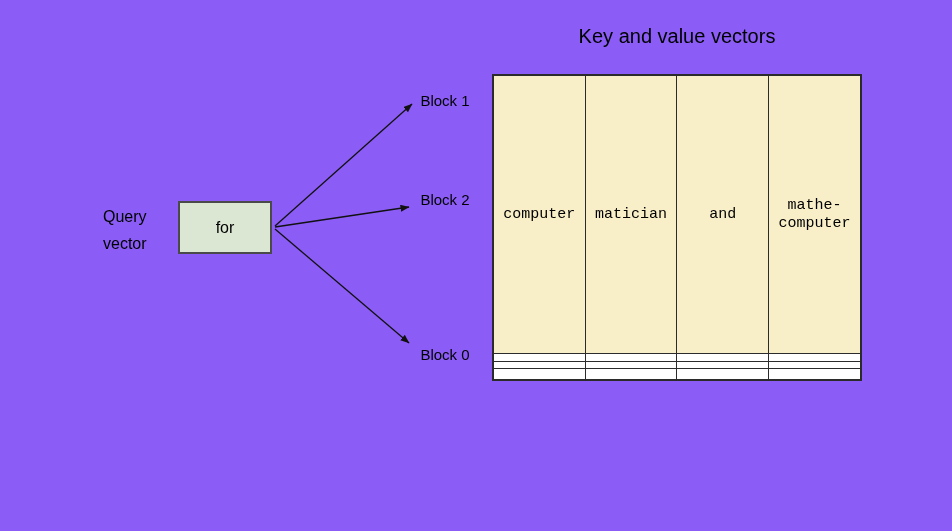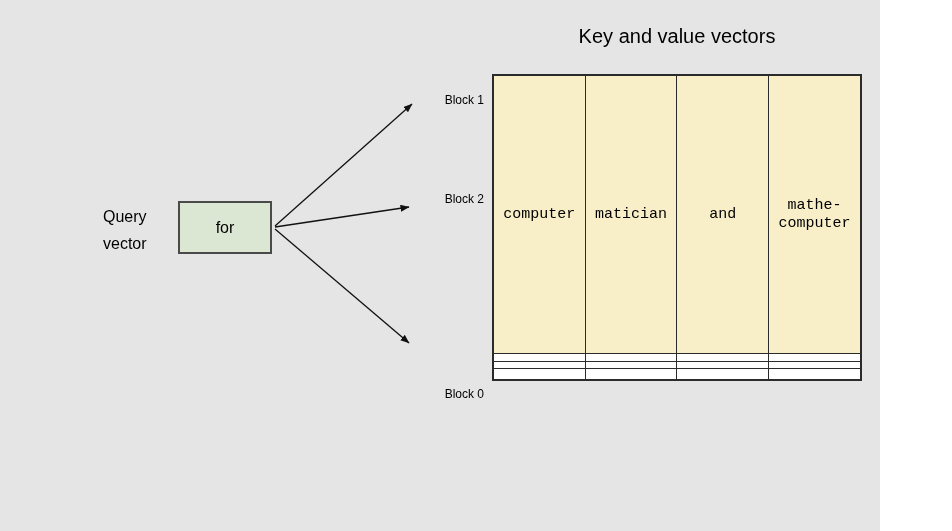--- a/index.html
+++ b/index.html
@@ -4,23 +4,23 @@
 <style>
   html, body {
     margin: 0;
     padding: 0;
     background: #ffffff;
     font-family: "Liberation Sans", sans-serif;
     color: #000000;
   }
   .canvas {
     position: relative;
-    width: 880px;
+    width: 952px;
     height: 531px;
-    background: #e5e5e5;
+    background: #8b5cf6;
     overflow: hidden;
   }
   .diagram-title {
     position: absolute;
     left: 492px;
     top: 24px;
     width: 370px;
     text-align: center;
     font-size: 20px;
     line-height: 24px;
@@ -52,27 +52,27 @@
     left: 0;
     top: 0;
     width: 952px;
     height: 531px;
     pointer-events: none;
   }
   .block-label {
     position: absolute;
     left: 406px;
     width: 78px;
-    text-align: right;
-    font-size: 12px;
+    text-align: center;
+    font-size: 15px;
     line-height: 19px;
   }
   .block-label-1 { top: 91px; }
   .block-label-2 { top: 190px; }
-  .block-label-0 { top: 345px; margin-top: 40px; }
+  .block-label-0 { top: 345px; }
   table.kv-table {
     position: absolute;
     left: 492px;
     top: 74px;
     width: 370px;
     height: 307px;
     border-collapse: collapse;
     table-layout: fixed;
     background: #ffffff;
     border: 2px solid var(--grid-border, #2b2b2b);

